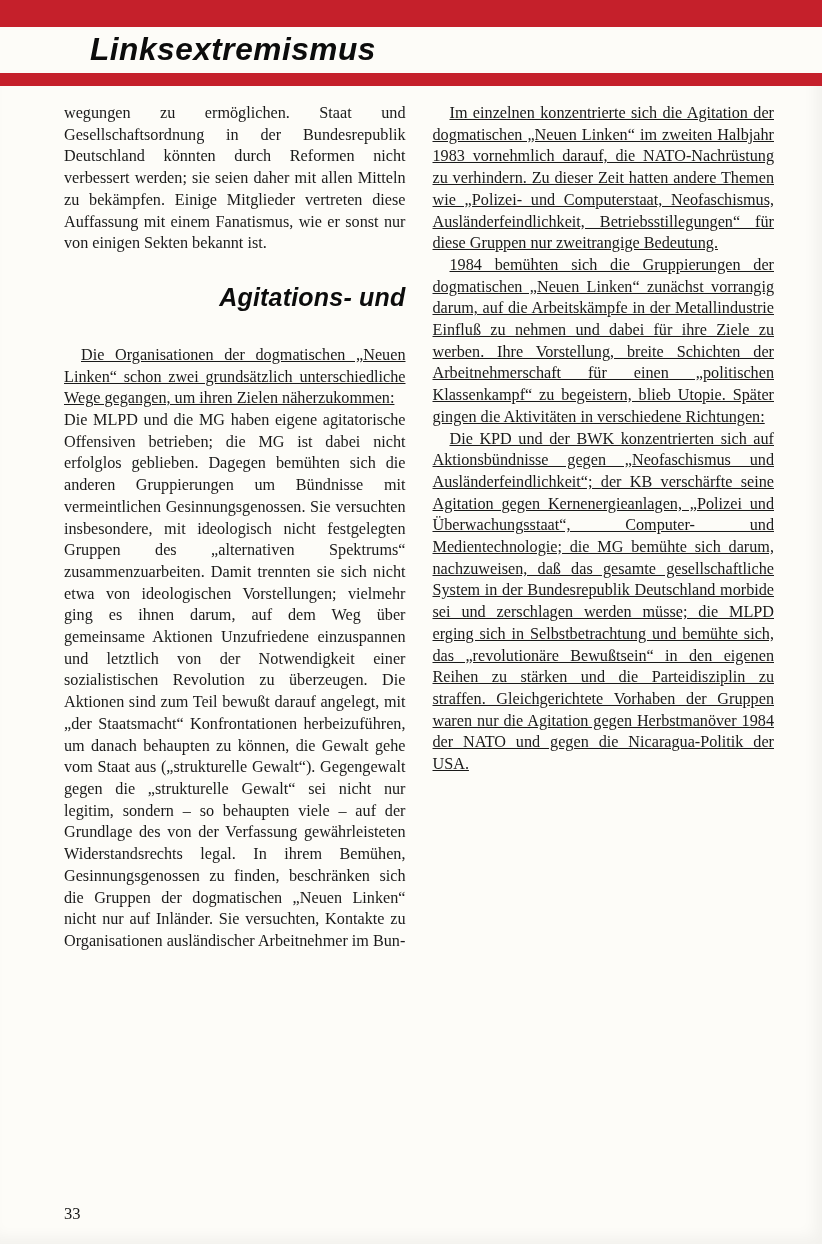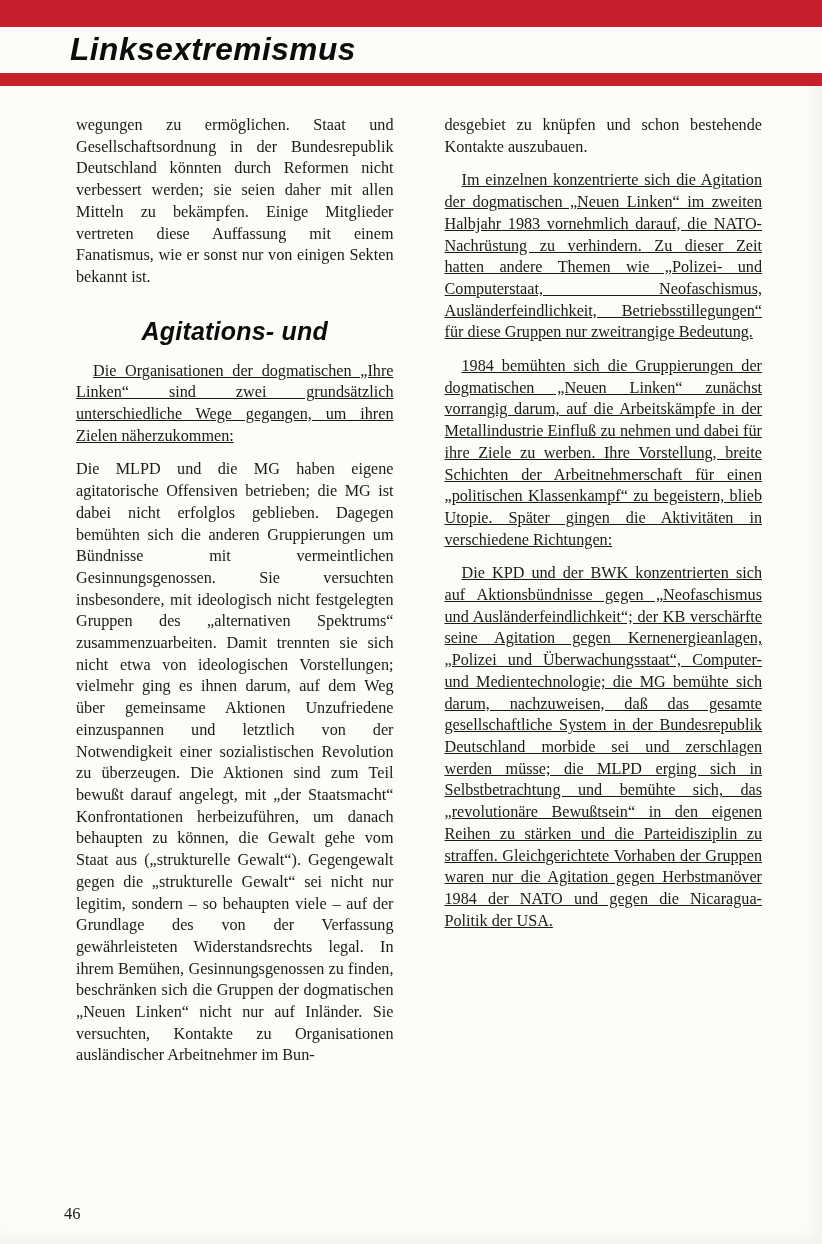--- a/index.html
+++ b/index.html
@@ -18,21 +18,21 @@
   }
 
   
   .red-bar { width:100%; background:var(--header-red, #c5202b); }
   .red-bar.top { height:27px; }
   .red-bar.bottom { height:13px; }
   .title-strip {
     height:46px;
     display:flex;
     align-items:center;
-    padding-left:70px;
+    padding-left:90px;
     background:var(--paper, #fdfcf8);
   }
   .doc-title {
     font-family:"Liberation Sans", sans-serif;
     font-style:italic;
     font-weight:bold;
     font-size:31px;
     letter-spacing:0.5px;
     color:#0c0c0c;
     transform:scaleX(1.02);
@@ -44,33 +44,33 @@
     display:flex;
     gap:27px;
     padding:17px 48px 0 64px;
   }
   .column {
     flex:1;
     font-size:16.2px;
     line-height:21.7px;
     text-align:justify;
   }
-  .para { margin:12px; }
+  .para { margin:0; }
   .para.indent { text-indent:17px;text-decoration:underline; }
 
   .section-heading {
     font-family:"Liberation Sans", sans-serif;
     font-weight:bold;
     font-style:italic;
     font-size:25px;
     line-height:31px;
     letter-spacing:0.2px;
     color:#0c0c0c;
-    text-align:center;
-    margin:27px 0 14px 0;
+    text-align:right;
+    margin:27px 0 32px 0;
   }
   .heading-line { display:block; }
 
   
   .page-number {
     position:absolute;
     left:64px;
     bottom:20px;
     font-size:16.5px;
     color:#1a1a1a;
@@ -89,28 +89,27 @@
     <div class="red-bar bottom"></div>
   </header>
 
   <main class="content">
 
     <section class="column">
       <p class="para">wegungen zu ermöglichen. Staat und Gesellschaftsordnung in der Bundesrepublik Deutschland könnten durch Reformen nicht verbessert werden; sie seien daher mit allen Mitteln zu bekämpfen. Einige Mitglieder vertreten diese Auffassung mit einem Fanatismus, wie er sonst nur von einigen Sekten bekannt ist.</p>
       <h2 class="section-heading">
         <span class="heading-line">Agitations- und</span>
       </h2>
-      <p class="para indent">Die Organisationen der dogmatischen „Ihre Linken“ sind zwei grundsätzlich unterschiedliche Wege gegangen, um ihren Zielen näherzukommen:</p>
+      <p class="para indent">Die Organisationen der dogmatischen „Neuen Linken“ schon zwei grundsätzlich unterschiedliche Wege gegangen, um ihren Zielen näherzukommen:</p>
       <p class="para">Die MLPD und die MG haben eigene agitatorische Offensiven betrieben; die MG ist dabei nicht erfolglos geblieben. Dagegen bemühten sich die anderen Gruppierungen um Bündnisse mit vermeintlichen Gesinnungsgenossen. Sie versuchten insbesondere, mit ideologisch nicht festgelegten Gruppen des „alternativen Spektrums“ zusammenzuarbeiten. Damit trennten sie sich nicht etwa von ideologischen Vorstellungen; vielmehr ging es ihnen darum, auf dem Weg über gemeinsame Aktionen Unzufriedene einzuspannen und letztlich von der Notwendigkeit einer sozialistischen Revolution zu überzeugen. Die Aktionen sind zum Teil bewußt darauf angelegt, mit „der Staatsmacht“ Konfrontationen herbeizuführen, um danach behaupten zu können, die Gewalt gehe vom Staat aus („strukturelle Gewalt“). Gegengewalt gegen die „strukturelle Gewalt“ sei nicht nur legitim, sondern – so behaupten viele – auf der Grundlage des von der Verfassung gewährleisteten Widerstandsrechts legal. In ihrem Bemühen, Gesinnungsgenossen zu finden, beschränken sich die Gruppen der dogmatischen „Neuen Linken“ nicht nur auf Inländer. Sie versuchten, Kontakte zu Organisationen ausländischer Arbeitnehmer im Bun-</p>
     </section>
 
     <section class="column">
-      <p class="para">desgebiet zu knüpfen und schon bestehende Kontakte auszubauen.</p>
       <p class="para indent">Im einzelnen konzentrierte sich die Agitation der dogmatischen „Neuen Linken“ im zweiten Halbjahr 1983 vornehmlich darauf, die NATO-Nachrüstung zu verhindern. Zu dieser Zeit hatten andere Themen wie „Polizei- und Computerstaat, Neofaschismus, Ausländerfeindlichkeit, Betriebsstillegungen“ für diese Gruppen nur zweitrangige Bedeutung.</p>
       <p class="para indent">1984 bemühten sich die Gruppierungen der dogmatischen „Neuen Linken“ zunächst vorrangig darum, auf die Arbeitskämpfe in der Metallindustrie Einfluß zu nehmen und dabei für ihre Ziele zu werben. Ihre Vorstellung, breite Schichten der Arbeitnehmerschaft für einen „politischen Klassenkampf“ zu begeistern, blieb Utopie. Später gingen die Aktivitäten in verschiedene Richtungen:</p>
       <p class="para indent">Die KPD und der BWK konzentrierten sich auf Aktionsbündnisse gegen „Neofaschismus und Ausländerfeindlichkeit“; der KB verschärfte seine Agitation gegen Kernenergieanlagen, „Polizei und Überwachungsstaat“, Computer- und Medientechnologie; die MG bemühte sich darum, nachzuweisen, daß das gesamte gesellschaftliche System in der Bundesrepublik Deutschland morbide sei und zerschlagen werden müsse; die MLPD erging sich in Selbstbetrachtung und bemühte sich, das „revolutionäre Bewußtsein“ in den eigenen Reihen zu stärken und die Parteidisziplin zu straffen. Gleichgerichtete Vorhaben der Gruppen waren nur die Agitation gegen Herbstmanöver 1984 der NATO und gegen die Nicaragua-Politik der USA.</p>
     </section>
 
   </main>
 
-  <span class="page-number">46</span>
+  <span class="page-number">33</span>
 
 </div>
 
 </body></html>

